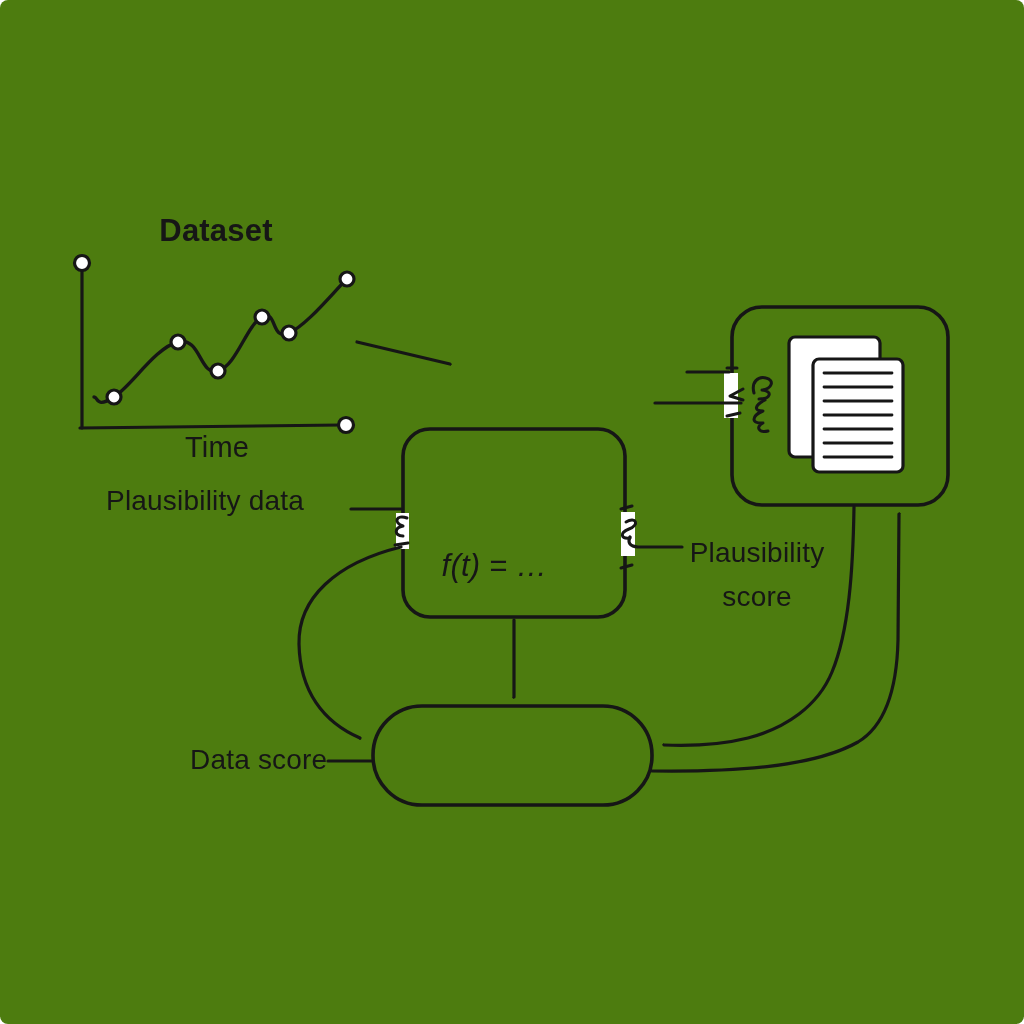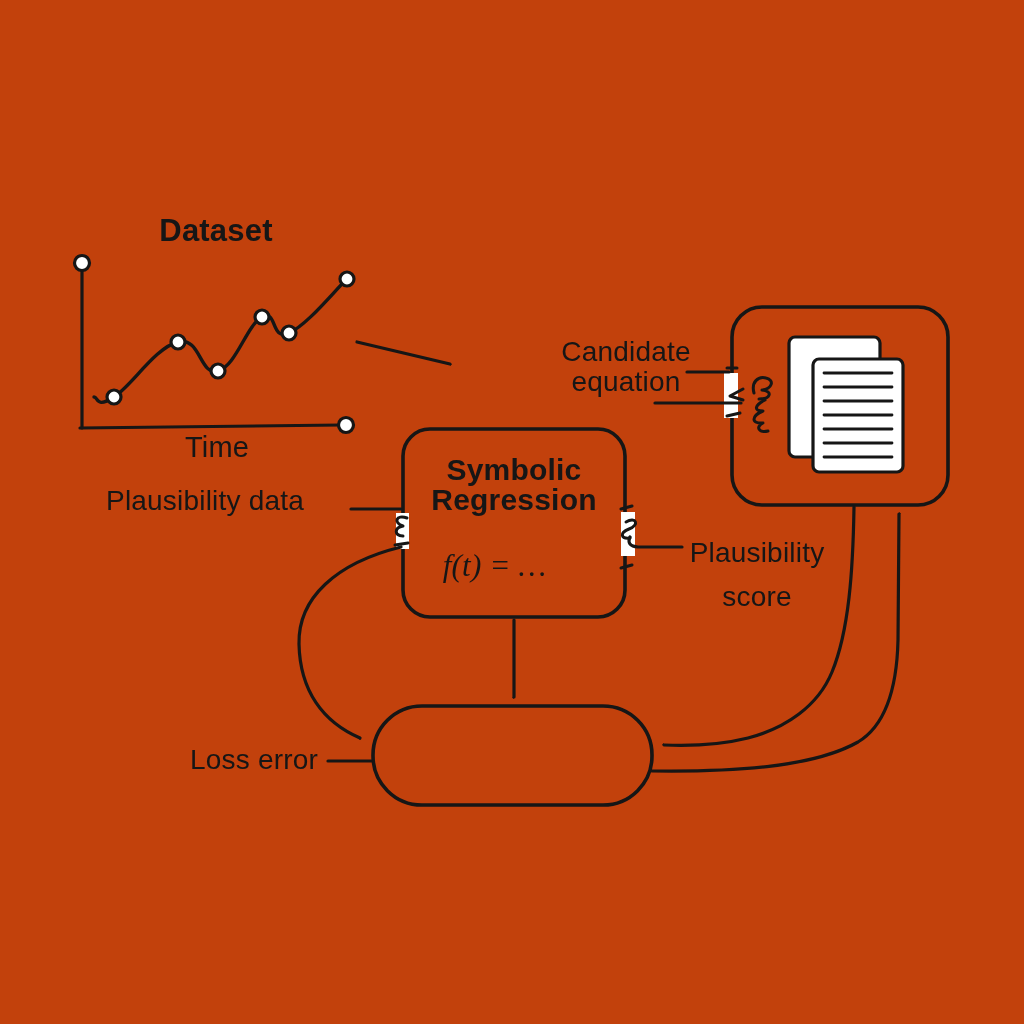--- a/index.html
+++ b/index.html
@@ -1,32 +1,33 @@
 <!DOCTYPE html>
 <html><head>
 <meta charset="utf-8">
 <style>
   html,body{margin:0;padding:0;background:#ffffff;}
   .canvas{
-    position:relative;width:1024px;height:1024px;background:#c2410c;
+    position:relative;width:1024px;height:1024px;background:#4d7c0f;
     font-family:"Liberation Sans","DejaVu Sans",sans-serif;color:#161616;
     overflow:hidden;
+    border-radius:8px;
   }
   .canvas svg{position:absolute;left:0;top:0;}
   .lbl{position:absolute;white-space:pre-line;color:#161616;letter-spacing:.2px;}
   .center{text-align:center;}
   .bold{font-weight:700;}
   .t-dataset{left:116px;top:215px;width:200px;font-size:31px;line-height:32px;}
   .t-time{left:117px;top:432px;width:200px;font-size:29px;line-height:30px;}
   .t-expdata{left:106px;top:486px;width:250px;font-size:28px;line-height:30px;}
   .t-llm{left:689px;top:216px;width:300px;font-size:31px;line-height:33px;}
   .t-cand{left:526px;top:337px;width:200px;font-size:28px;line-height:30px;}
   .t-sr{left:403px;top:455px;width:222px;font-size:30px;line-height:30px;}
   .t-eq{left:401px;top:549px;width:187px;font-size:31px;line-height:34px;
-        font-family:Liberation Serif, serif;font-style:italic;}
+        font-family:Liberation Sans, sans-serif;font-style:italic;}
   .t-plaus{left:647px;top:531px;width:220px;font-size:28px;line-height:44px;}
   .t-derr{left:190px;top:745px;width:145px;font-size:28px;line-height:30px;}
   .t-loss{left:372px;top:723px;width:279px;font-size:30px;line-height:32px;}
 </style>
 </head>
 <body>
 
 <div class="canvas">
 
   <svg width="1024" height="1024" viewBox="0 0 1024 1024">
@@ -117,26 +118,22 @@
     </g>
   </svg>
 
   <div class="lbl center bold t-dataset">Dataset</div>
 
   <div class="lbl center t-time">Time</div>
 
   <div class="lbl t-expdata">Plausibility data</div>
 
 
-  <div class="lbl center t-cand">Candidate
-equation</div>
 
-  <div class="lbl center bold t-sr">Symbolic
-Regression</div>
 
   <div class="lbl center t-eq">f(t) = …</div>
 
   <div class="lbl center t-plaus">Plausibility
 score</div>
 
-  <div class="lbl t-derr">Loss error</div>
+  <div class="lbl t-derr">Data score</div>
 
 </div>
 
 </body></html>

